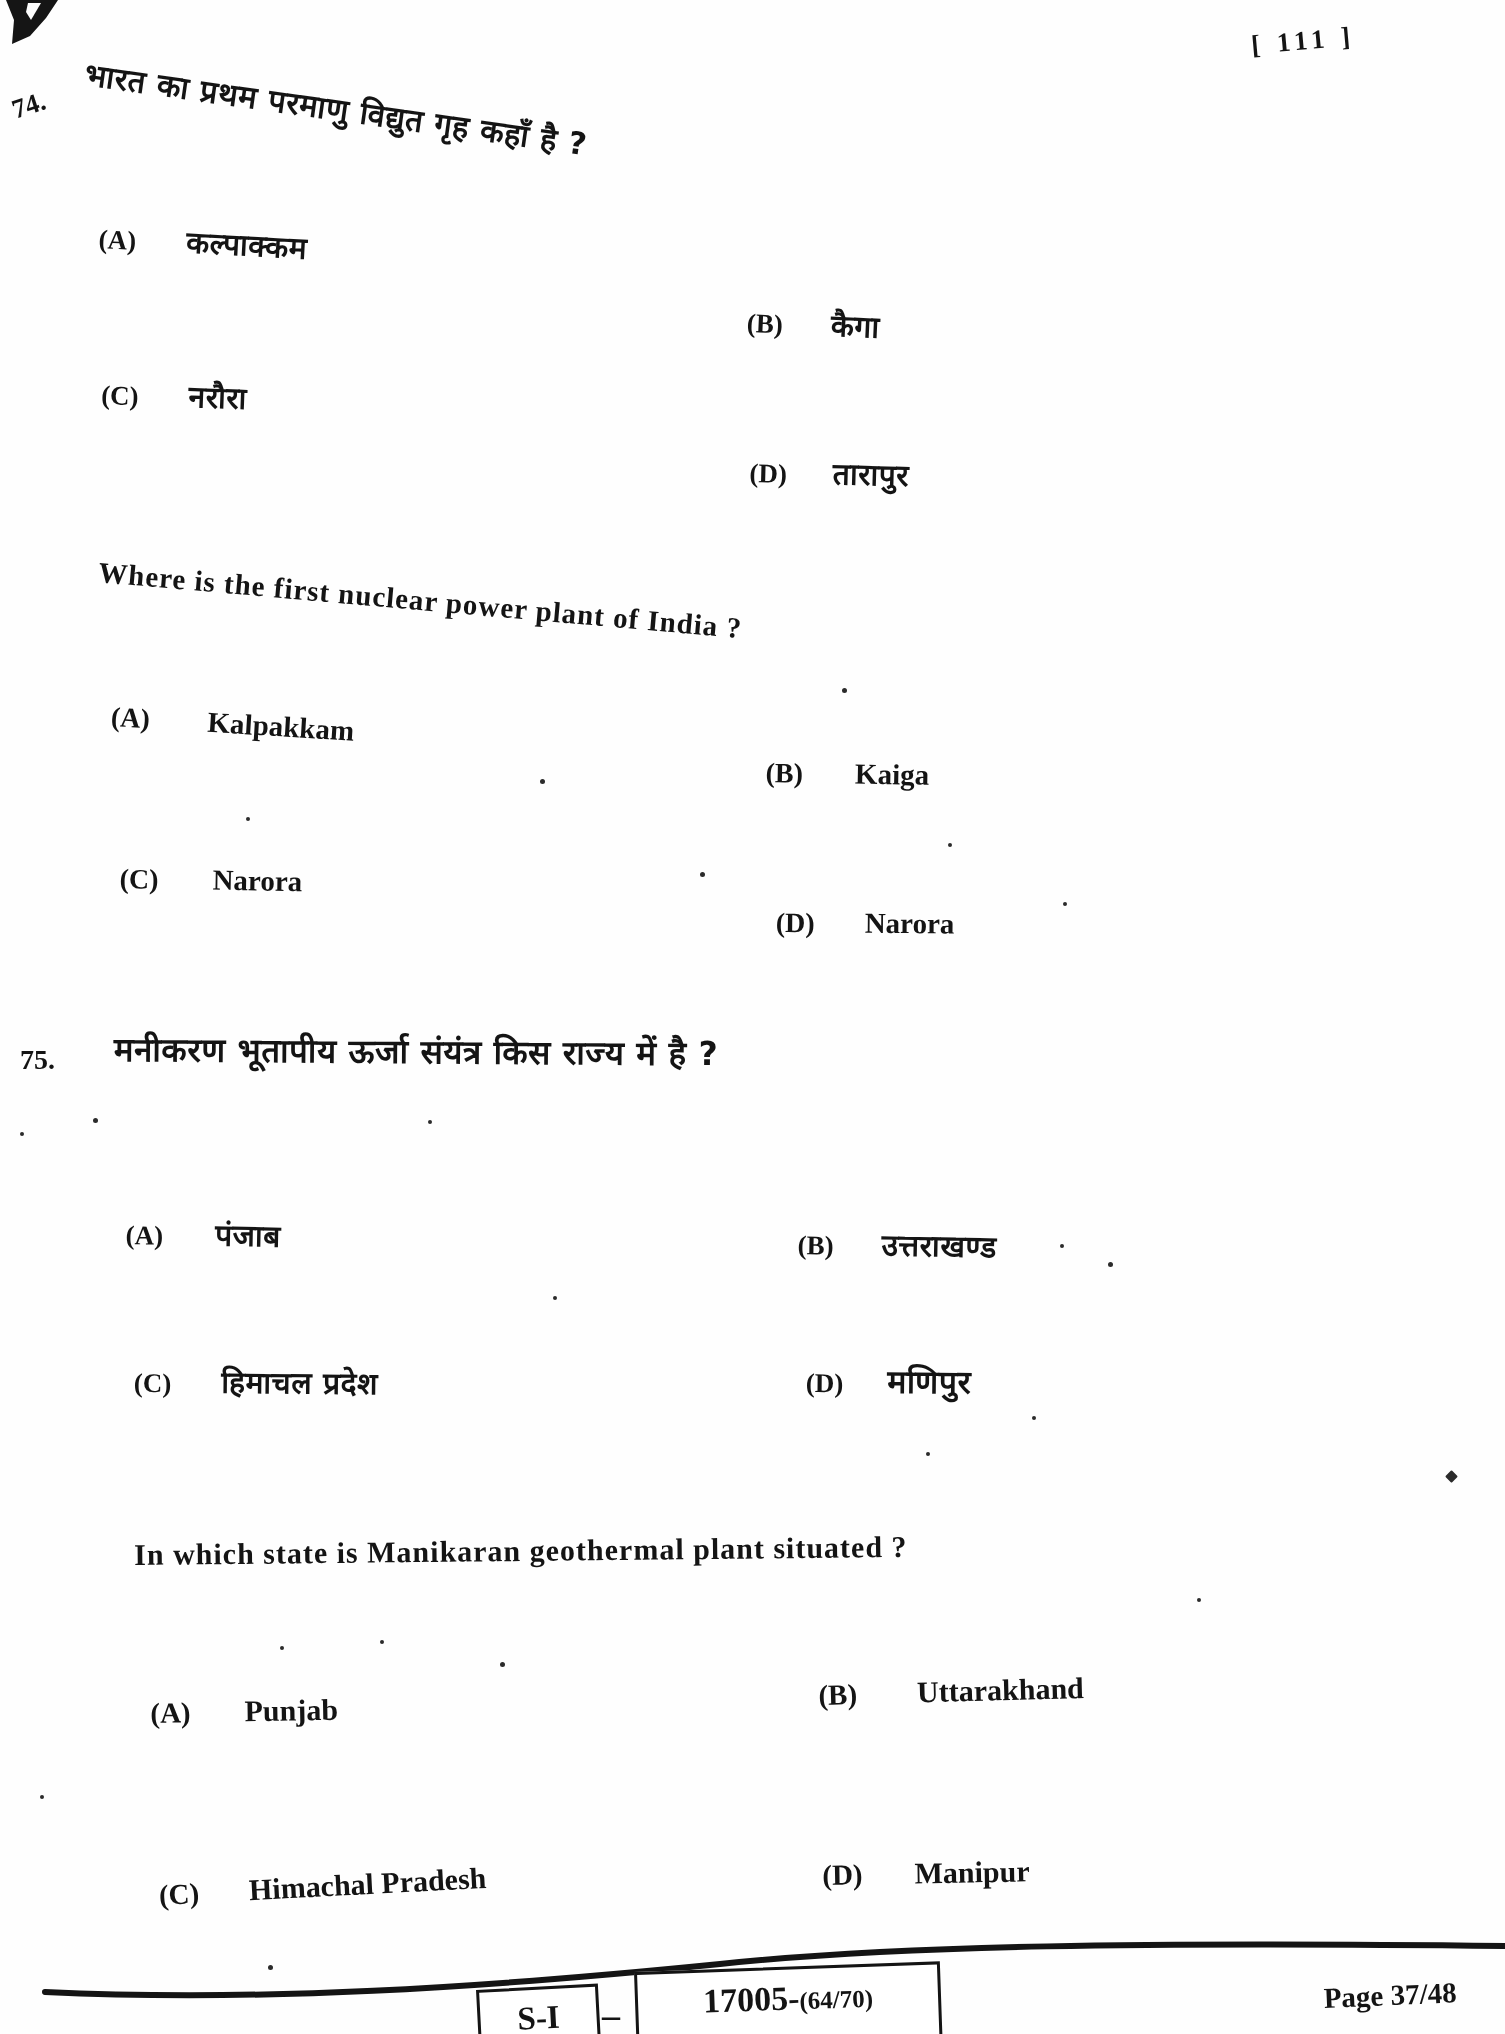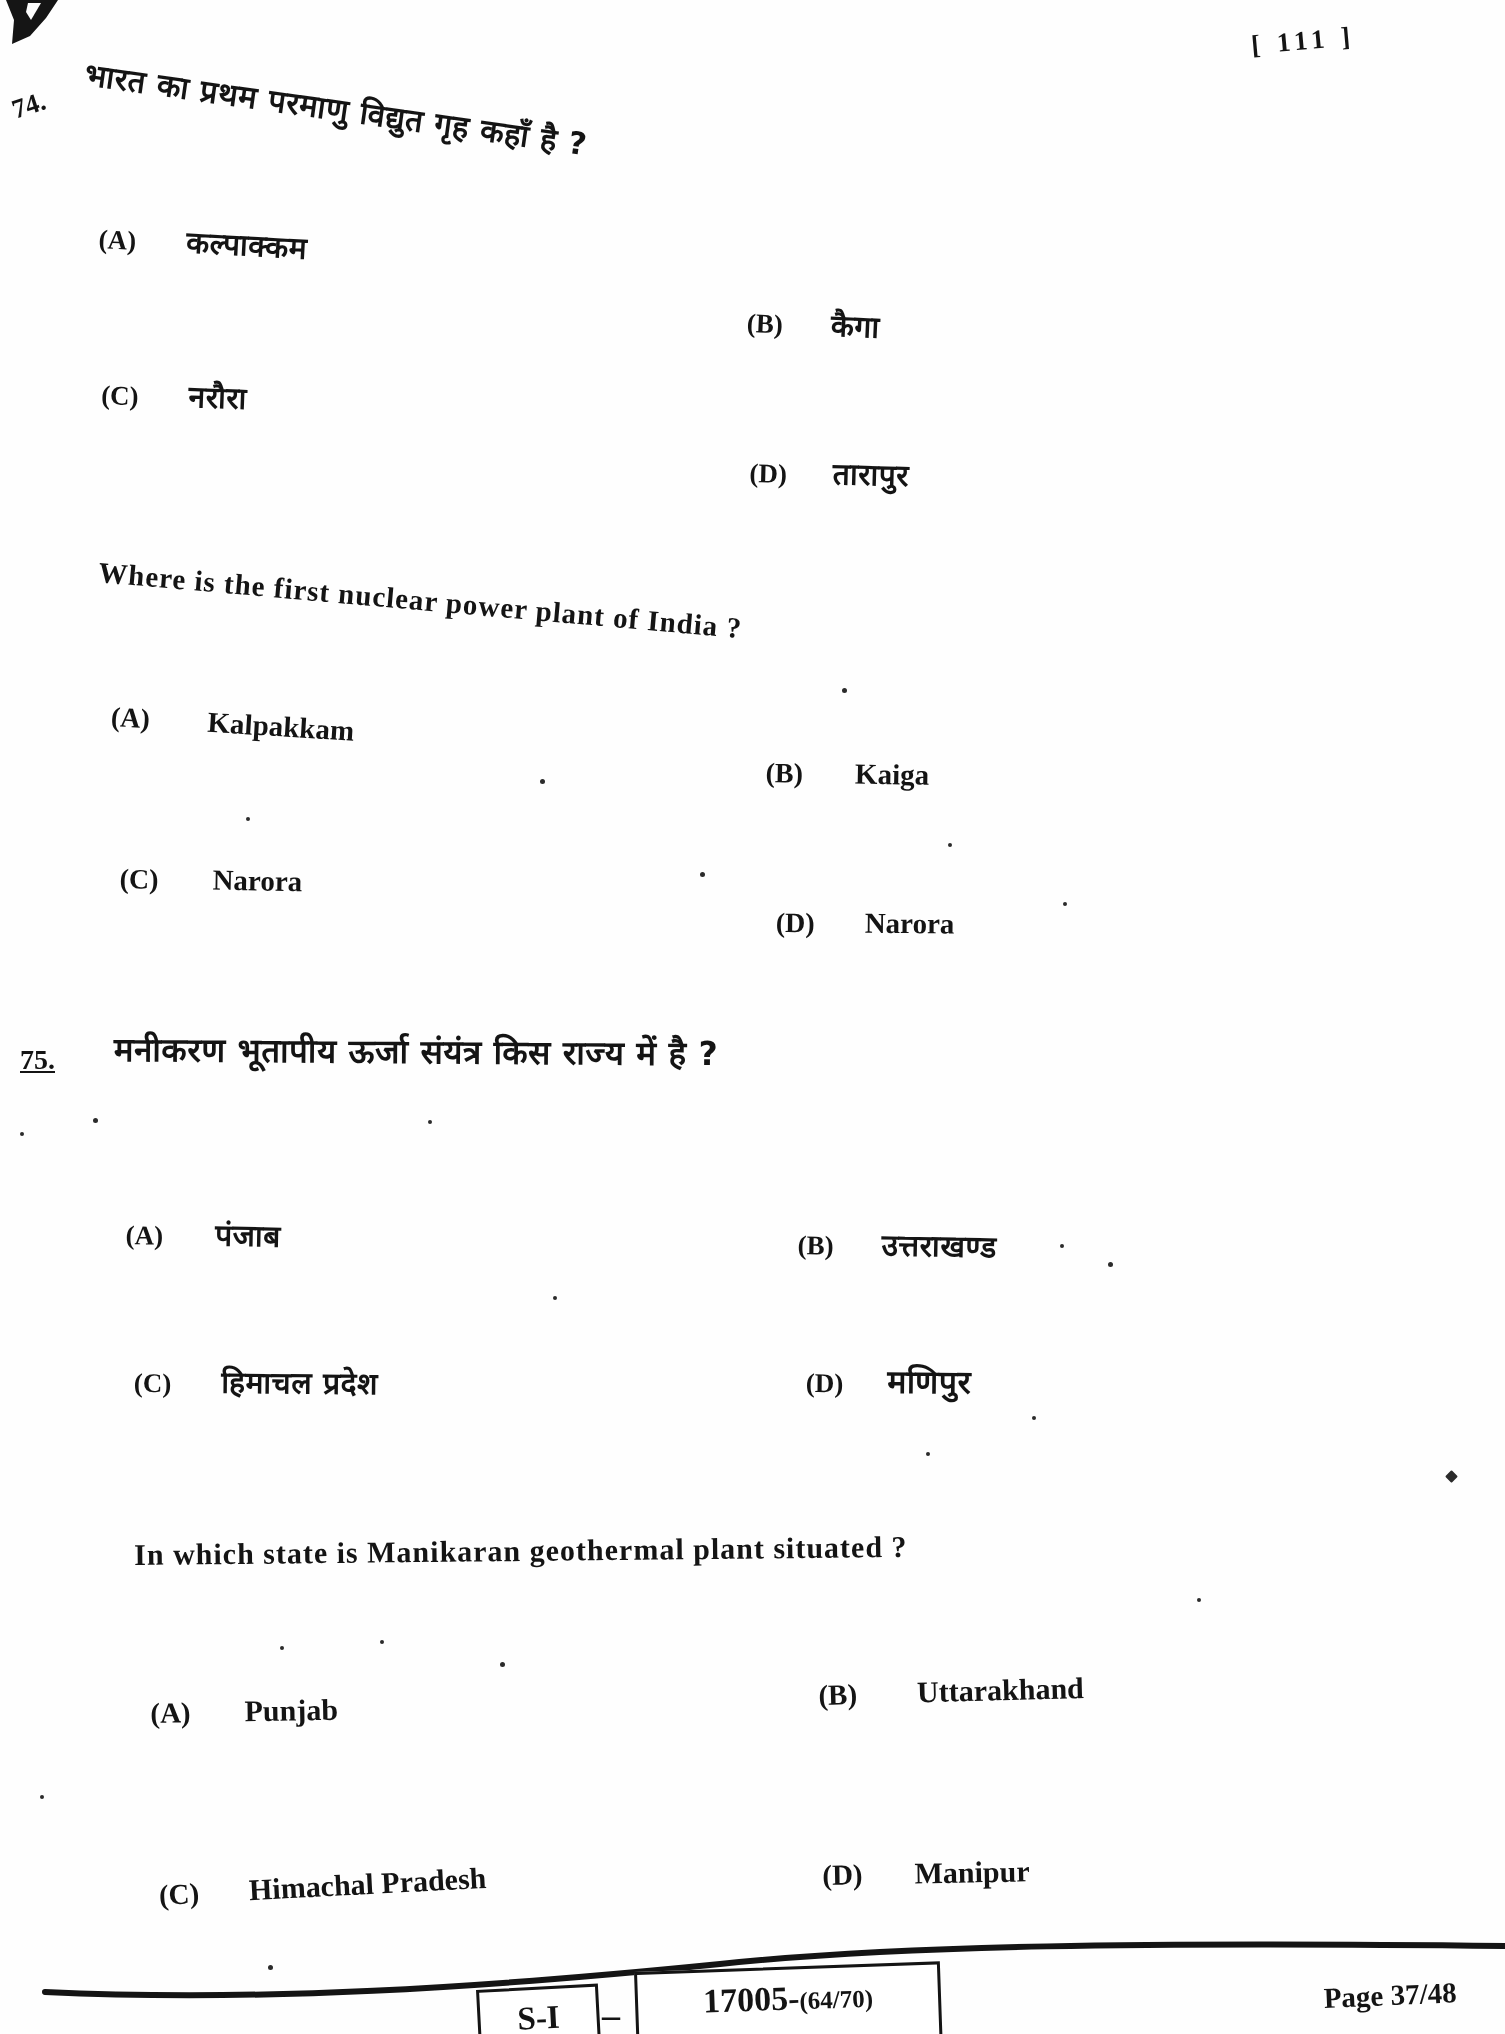--- a/index.html
+++ b/index.html
@@ -71,21 +71,21 @@
   </div>
   <div class="abs opt" style="left:120px;top:862px;gap:54px;transform:rotate(1deg);">
     <span class="lbl" style="font-size:28px;">(C)</span>
     <span class="en" style="font-size:29px;">Narora</span>
   </div>
   <div class="abs opt" style="left:776px;top:906px;gap:50px;transform:rotate(.5deg);">
     <span class="lbl" style="font-size:28px;">(D)</span>
     <span class="en" style="font-size:29px;">Narora</span>
   </div>
 
-  <div class="abs qnum" style="left:20px;top:1044px;font-size:28px;text-decoration:underline;">75.</div>
+  <div class="abs qnum" style="left:20px;top:1044px;font-size:28px;">75.</div>
 
   <div class="abs hi qtext" style="left:114px;top:1026px;font-size:33px;transform:rotate(.4deg);">मनीकरण भूतापीय ऊर्जा संयंत्र किस राज्य में है ?</div>
 
   <div class="abs opt" style="left:126px;top:1212px;gap:52px;transform:rotate(1deg);">
     <span class="lbl" style="font-size:27px;">(A)</span>
     <span class="hi" style="font-size:30px;">पंजाब</span>
   </div>
   <div class="abs opt" style="left:798px;top:1222px;gap:48px;transform:rotate(1deg);">
     <span class="lbl" style="font-size:27px;">(B)</span>
     <span class="hi" style="font-size:30px;">उत्तराखण्ड</span>

